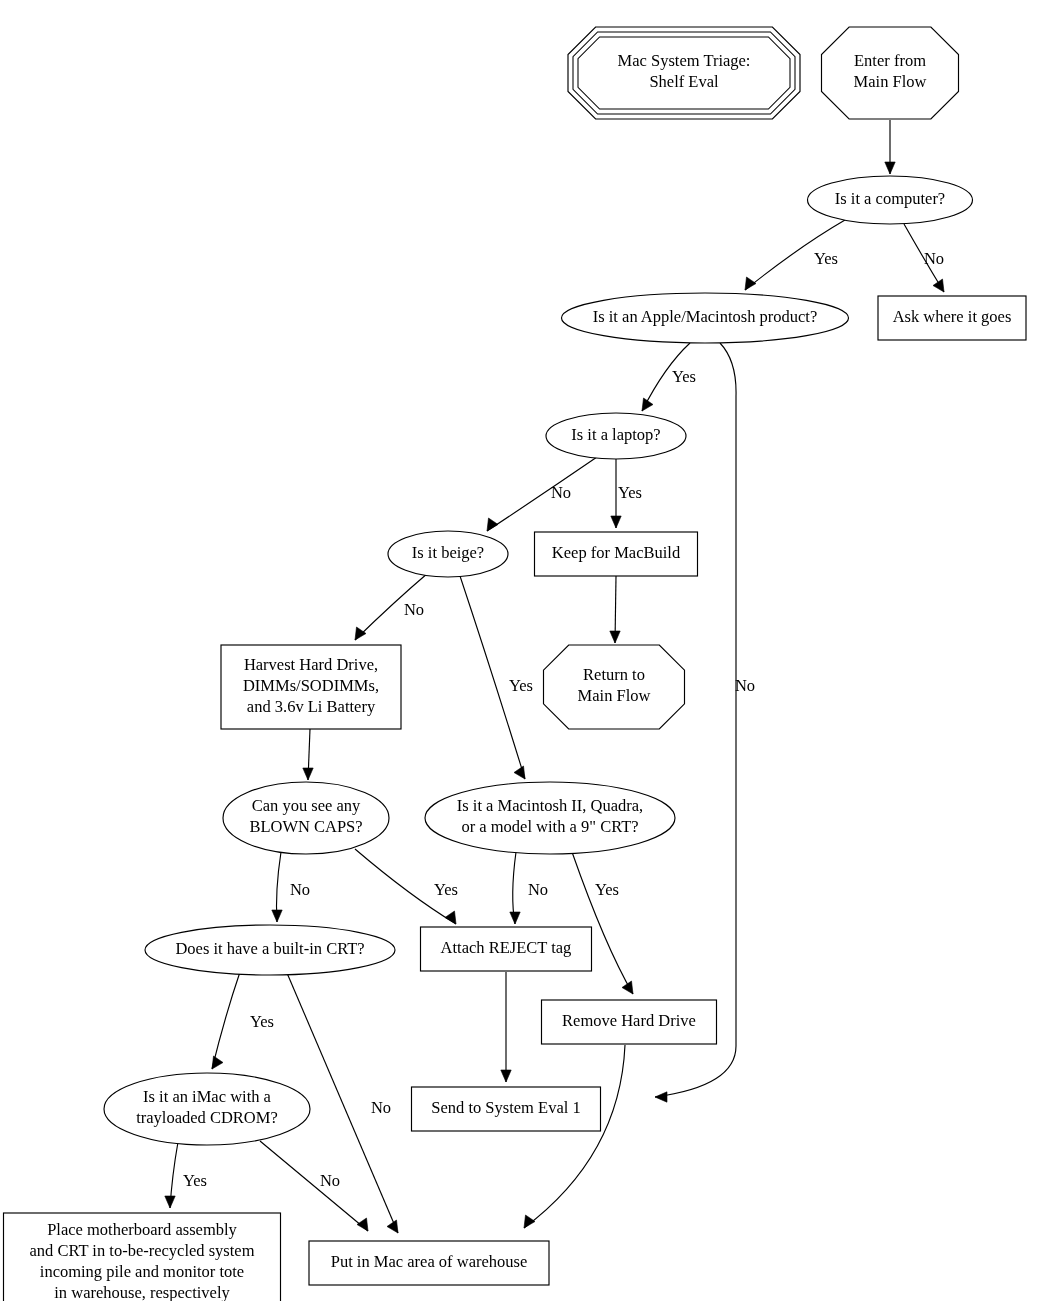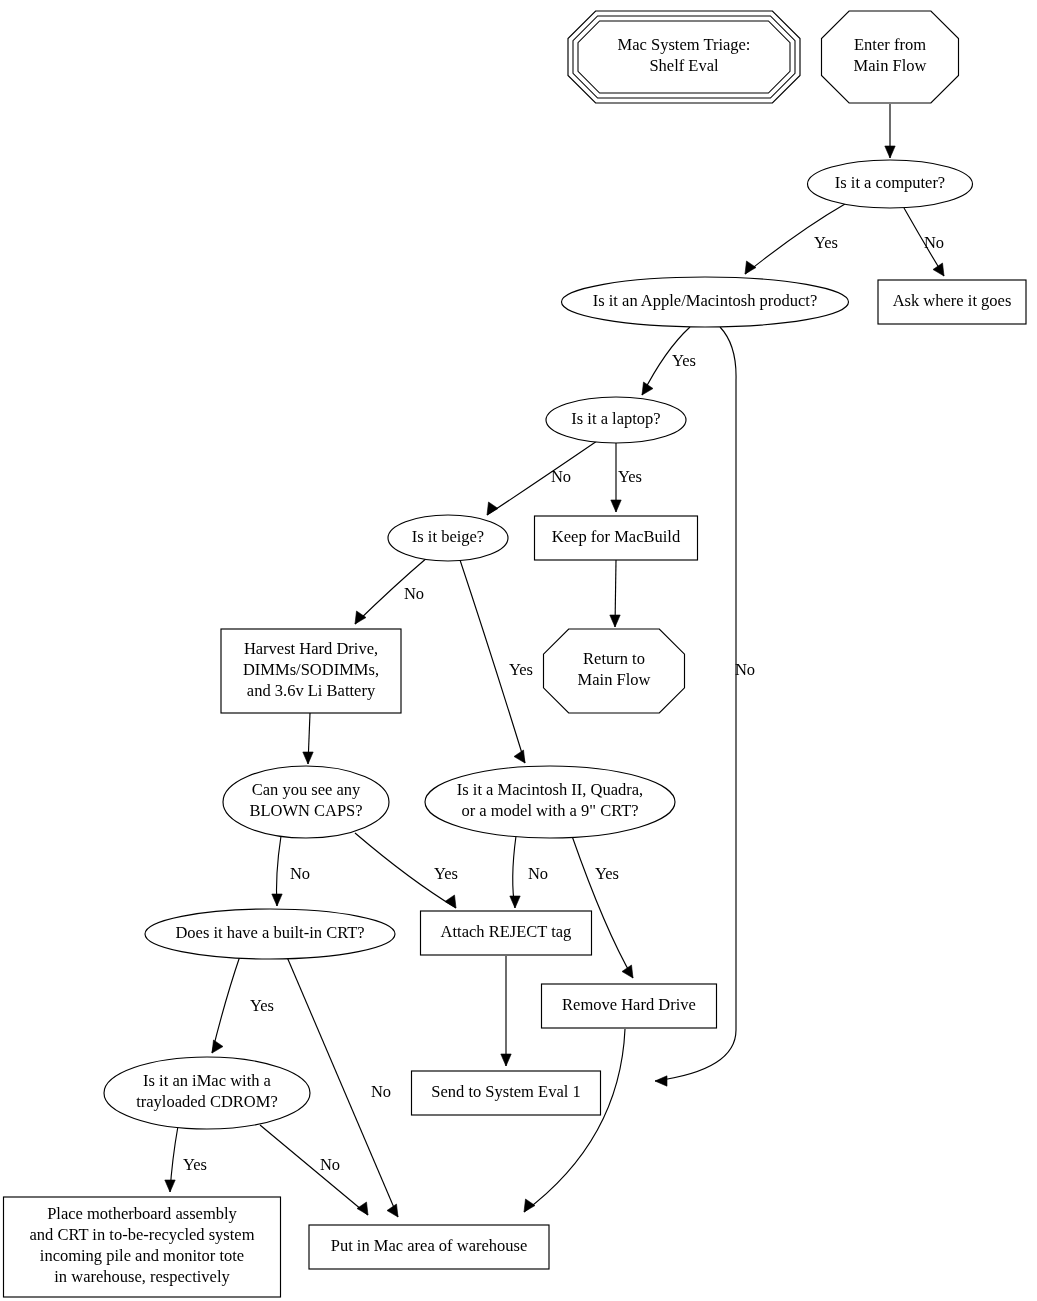--- a/index.html
+++ b/index.html
@@ -11,20 +11,21 @@
     width: 1037px;
     height: 1301px;
     font-family: "Liberation Serif", "DejaVu Serif", serif;
     color: #000000;
     overflow: hidden;
   }
   #flowchart-root {
     position: relative;
     width: 1037px;
     height: 1095px;
+    margin-top: 16px;
   }
   svg.flow-canvas {
     position: absolute;
     left: 0;
     top: 0;
     width: 1037px;
     height: 1301px;
     display: block;
   }
   .shape-stroke {

